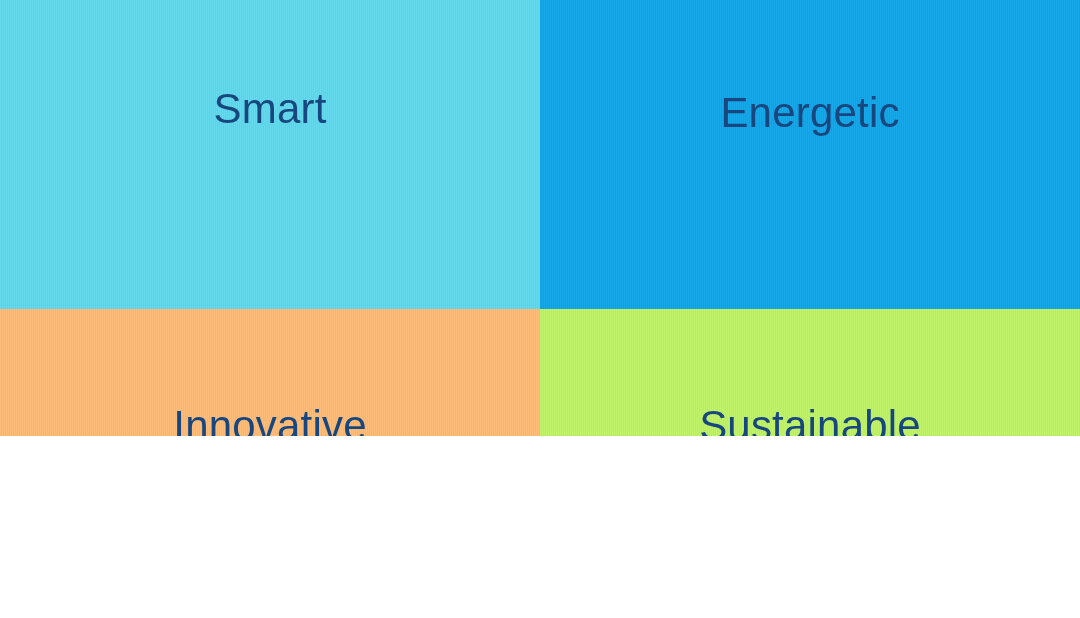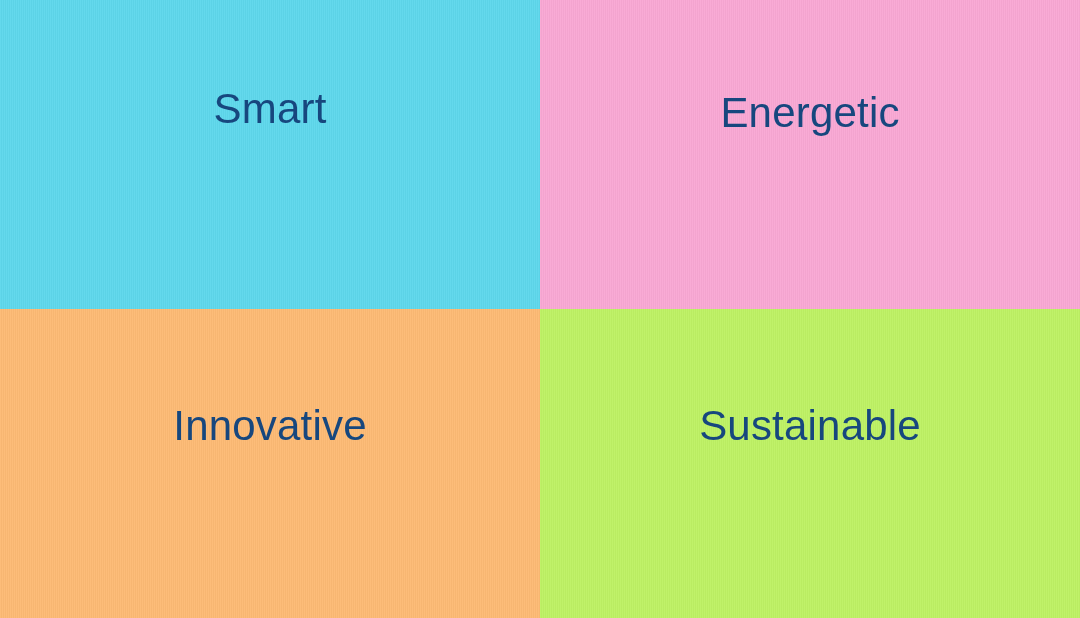--- a/index.html
+++ b/index.html
@@ -3,21 +3,21 @@
 <meta charset="utf-8">
 <style>
   html, body {
     margin: 0;
     padding: 0;
     background: #ffffff;
   }
   #canvas {
     position: relative;
     width: 1080px;
-    height: 618px;
+    height: 436px;
     overflow: hidden;
     font-family: "Liberation Sans", "DejaVu Sans", sans-serif;
   }
   .quad-grid {
     position: absolute;
     inset: 0;
     display: grid;
     grid-template-columns: 540px 540px;
     grid-template-rows: 309px 309px;
   }
@@ -82,21 +82,21 @@
 
 <div id="canvas" style="color: rgb(23, 71, 126);">
   <div class="quad-grid">
 
     <div class="quad row-top q-smart" style="background-color: rgb(94, 216, 236);">
       <div class="quad-inner">
         <span class="label-en">Smart</span>
       </div>
     </div>
 
-    <div class="quad row-top q-energetic" style="background-color: #f9a8d4;">
+    <div class="quad row-top q-energetic" style="background-color: #0ea5e9;">
       <div class="quad-inner">
         <span class="label-en">Energetic</span>
       </div>
     </div>
 
     <div class="quad row-bottom q-innovative" style="background-color: #fdba74;">
       <div class="quad-inner">
         <span class="label-en">Innovative</span>
       </div>
     </div>

